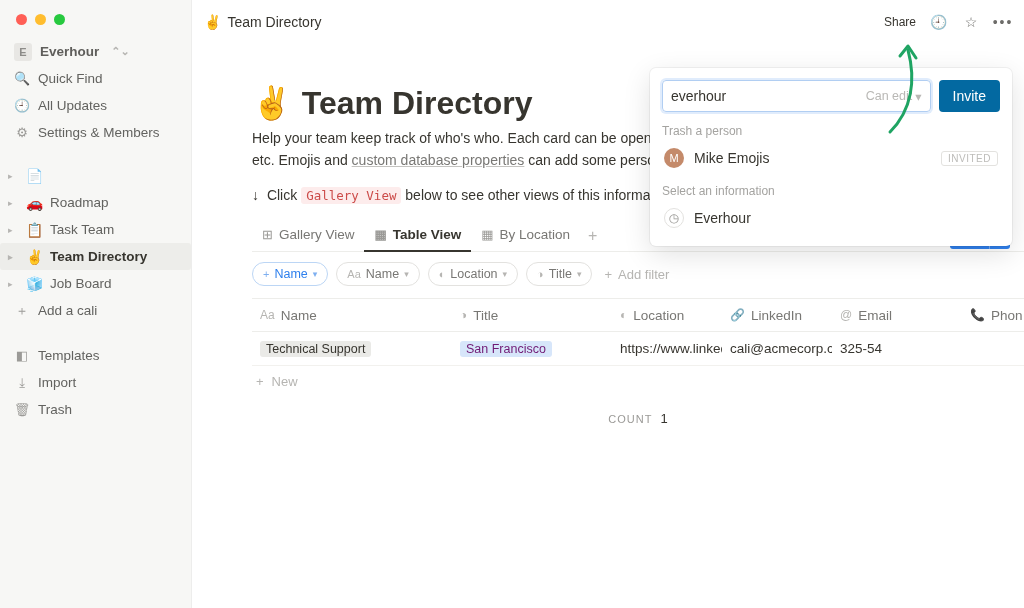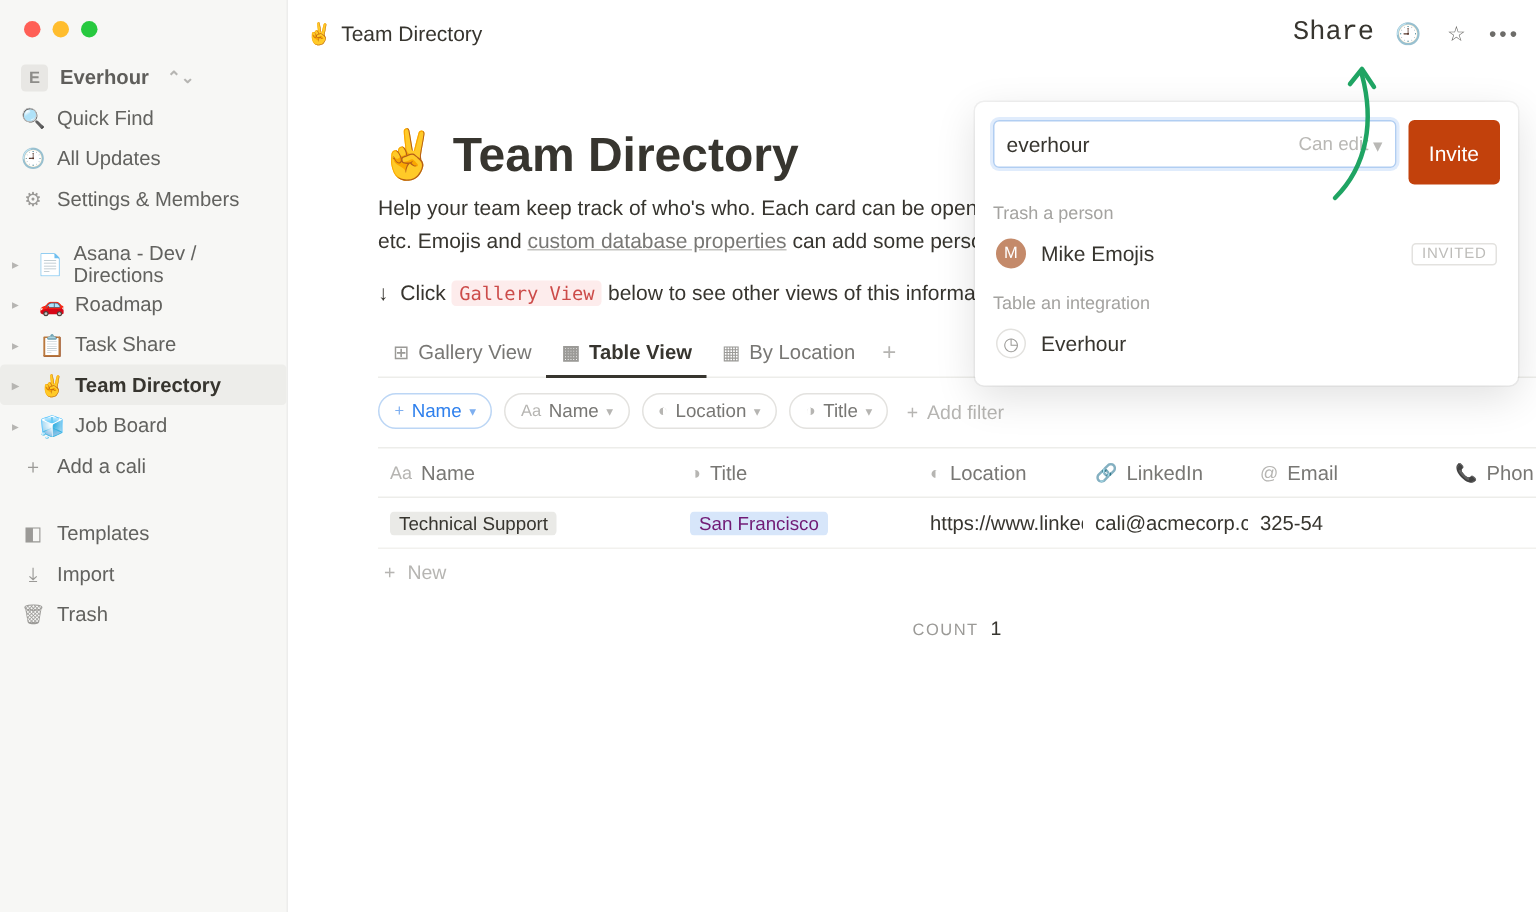--- a/index.html
+++ b/index.html
@@ -62,21 +62,21 @@
 
   
   .main { flex: 1; display:flex; flex-direction:column; position:relative; overflow:hidden; }
   .topbar {
     display:flex; align-items:center; height: 44px;
     padding: 0 12px;
   }
   .crumb { display:flex; align-items:center; gap:6px; font-size:14px; color:#37352f; }
   .topbar .spacer { flex:1; }
   .top-actions { display:flex; align-items:center; gap:14px; color:#6d6c69; }
-  .top-actions .share { color:#37352f; font-size:18px;font-family:Liberation Mono, monospace; }
+  .top-actions .share { color:#37352f; font-size:12px; }
   .top-ic { width:18px; height:18px; display:flex; align-items:center; justify-content:center; color:#6d6c69; }
 
   .content { padding: 40px 0 0 0; }
   .inner { padding: 0 0 0 60px; }
   h1.title { font-size: 32px; font-weight: 700; display:flex; align-items:center; gap:10px; margin-bottom:6px; }
   .desc { color:#37352f; font-size:14px; line-height:1.55; max-width: 760px; }
   .desc .link { color:#787774; text-decoration: underline; text-decoration-color:#c4c3c0; cursor:pointer; }
   .views-hint { margin-top: 16px; color:#37352f; font-size:14px; }
   .code-chip { background:#fdecec; color:#cc4b49; border-radius:3px; padding:1px 5px; font-family:ui-monospace,Menlo,monospace; font-size:12.5px; }
   .arrow-down { display:inline-block; margin-right:4px; }
@@ -165,22 +165,22 @@
   .share-input-wrap {
     flex:1; border:1px solid #b1cef2; border-radius:4px;
     display:flex; align-items:center; padding:0 8px; height:32px;
     box-shadow: 0 0 0 2px rgba(47,128,237,.15);
   }
   .share-input {
     flex:1; border:none; outline:none; font-size:14px; color:#37352f;
   }
   .perm-dd { color:#b9b8b5; font-size:12.5px; display:flex; align-items:center; gap:3px; cursor:pointer; }
   .invite-btn {
-    background:#c2410c; color:#fff; border:none; border-radius:4px;
-    height:43px; padding:0 14px; font-size:14px; cursor:pointer;
+    background:#0369a1; color:#fff; border:none; border-radius:4px;
+    height:32px; padding:0 14px; font-size:14px; cursor:pointer;
   }
   .pop-label { color:#a4a3a0; font-size:12px; margin-top:12px; margin-bottom:6px; }
   .person-row {
     display:flex; align-items:center; gap:10px; padding:4px 2px;
     font-size:14px; color:#37352f; border-radius:4px;
   }
   .avatar { width:20px; height:20px; border-radius:50%; background:#c48a6a; display:flex;align-items:center;justify-content:center;font-size:11px;color:#fff; }
   .invited-badge {
     margin-left:auto; font-size:10px; color:#bdbcb9; border:1px solid #e3e2df;
     border-radius:3px; padding:1px 6px; letter-spacing:.5px;
@@ -225,31 +225,30 @@
     </div>
     <div class="sb-row">
       <span class="ic">⚙</span>
       <span>Settings &amp; Members</span>
     </div>
 
     <div class="sb-section" id="sb-pages">
         <div class="sb-row sb-page">
           <span class="caret">▸</span>
                <span class="ic">📄</span>
-               <span>Asana - Dev / Directions</span>
         </div>
         <div class="sb-row sb-page">
           <span class="caret">▸</span>
                <span class="ic">🚗</span>
                <span>Roadmap</span>
         </div>
         <div class="sb-row sb-page">
           <span class="caret">▸</span>
                <span class="ic">📋</span>
-               <span>Task Share</span>
+               <span>Task Team</span>
         </div>
         <div class="sb-row sb-page sel">
           <span class="caret">▸</span>
                <span class="ic">✌️</span>
                <span>Team Directory</span>
         </div>
         <div class="sb-row sb-page">
           <span class="caret">▸</span>
                <span class="ic">🧊</span>
                <span>Job Board</span>
@@ -423,21 +422,21 @@
           </span>
         </div>
         <button class="invite-btn">Invite</button>
       </div>
       <div class="pop-label">Trash a person</div>
       <div class="person-row">
         <span class="avatar">M</span>
         <span>Mike Emojis</span>
         <span class="invited-badge">INVITED</span>
       </div>
-      <div class="pop-label">Table an integration</div>
+      <div class="pop-label">Select an information</div>
       <div class="person-row">
         <span class="integ-ic">◷</span>
         <span>Everhour</span>
       </div>
     </div>
 
     <svg class="arrow-svg" width="50" height="100">
       <path d="M8,92 C30,70 34,40 26,10" stroke="#1fa463" stroke-width="3" fill="none" stroke-linecap="round"></path>
       <path d="M18,16 L26,6 L34,18" stroke="#1fa463" stroke-width="3" fill="none" stroke-linecap="round" stroke-linejoin="round"></path>
     </svg>

